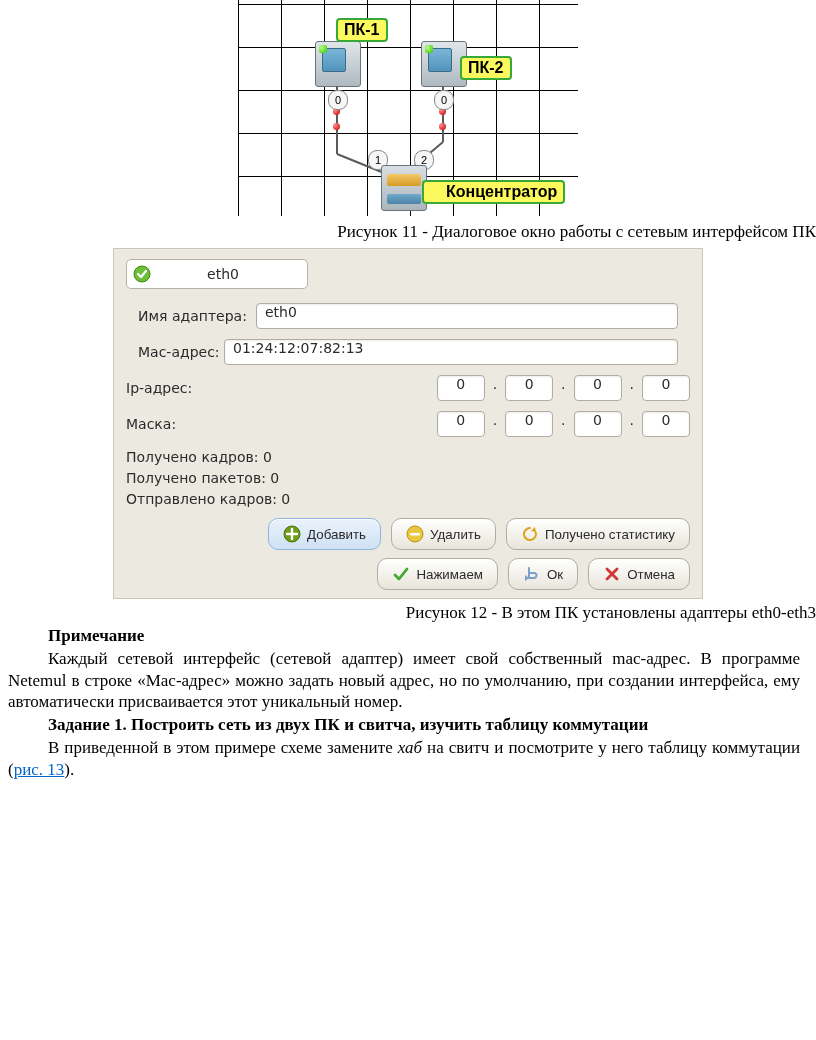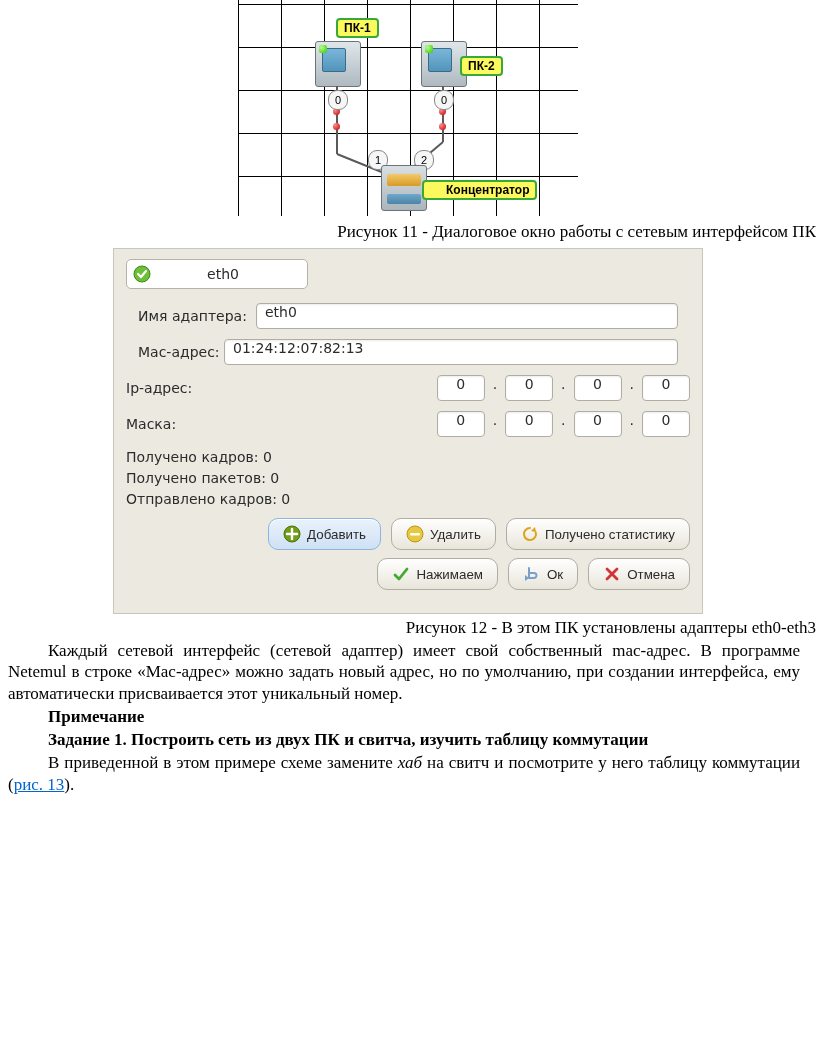--- a/index.html
+++ b/index.html
@@ -68,21 +68,21 @@
     background: radial-gradient(circle at 30% 30%, #b6ff87, #39c500);
     border-radius: 2px;
   }
   .tag {
     position: absolute;
     background: #fcf95e;
     border: 2px solid #38a838;
     border-radius: 4px;
     font-family: Arial, sans-serif;
     font-weight: bold;
-    font-size: 12px;
+    font-size: 16px;
     padding: 1px 6px;
     white-space: nowrap;
   }
   .portnum {
     position: absolute;
     width: 18px; height: 18px;
     background: #f6f6f6;
     border: 1px solid #888;
     border-radius: 9px;
     font: 11px/18px Arial, sans-serif;
@@ -119,21 +119,21 @@
     background: linear-gradient(#6fa8cc, #4c84a8);
     border-radius: 2px;
   }
 
   
   .dialog {
     width: 590px;
     margin: 6px auto 4px auto;
     background: #ece9e1;
     border: 1px solid #c9c6bc;
-    padding: 10px 12px 23px 12px;
+    padding: 10px 12px 8px 12px;
     font-family: "DejaVu Sans", Arial, sans-serif;
     font-size: 14px;
     color: #2b2b2b;
     box-sizing: border-box;
   }
   .tabbar {
     display: flex;
     align-items: center;
     gap: 0;
     background: #fff;
@@ -380,23 +380,23 @@
             <path d="M4 4l10 10M14 4L4 14" stroke="#d13434" stroke-width="2.8" stroke-linecap="round"></path>
           </svg>
         <span>Отмена</span>
       </button>
     </div>
 
   </div>
 
   <p class="caption">Рисунок 12 - В этом ПК установлены адаптеры eth0-eth3</p>
 
+  <p class="para"><span class="bold">Примечание</span></p>
+
   <p class="para">Каждый сетевой интерфейс (сетевой адаптер) имеет свой собственный mac-адрес. В программе Netemul в строке «Mac-адрес» можно задать новый адрес, но по умолчанию, при создании интерфейса, ему автоматически присваивается этот уникальный номер.</p>
-
-  <p class="para"><span class="bold">Примечание</span></p>
 
   <p class="para"><span class="bold">Задание 1. Построить сеть из двух ПК и свитча, изучить таблицу коммутации</span></p>
 
   <p class="para">
     <span>В приведенной в этом примере схеме замените </span><span class="italic">хаб</span><span> на свитч и посмотрите у него таблицу коммутации (</span><a href="#" class="link">рис. 13</a><span>).</span>
   </p>
 
 </div>
 
 </body></html>

